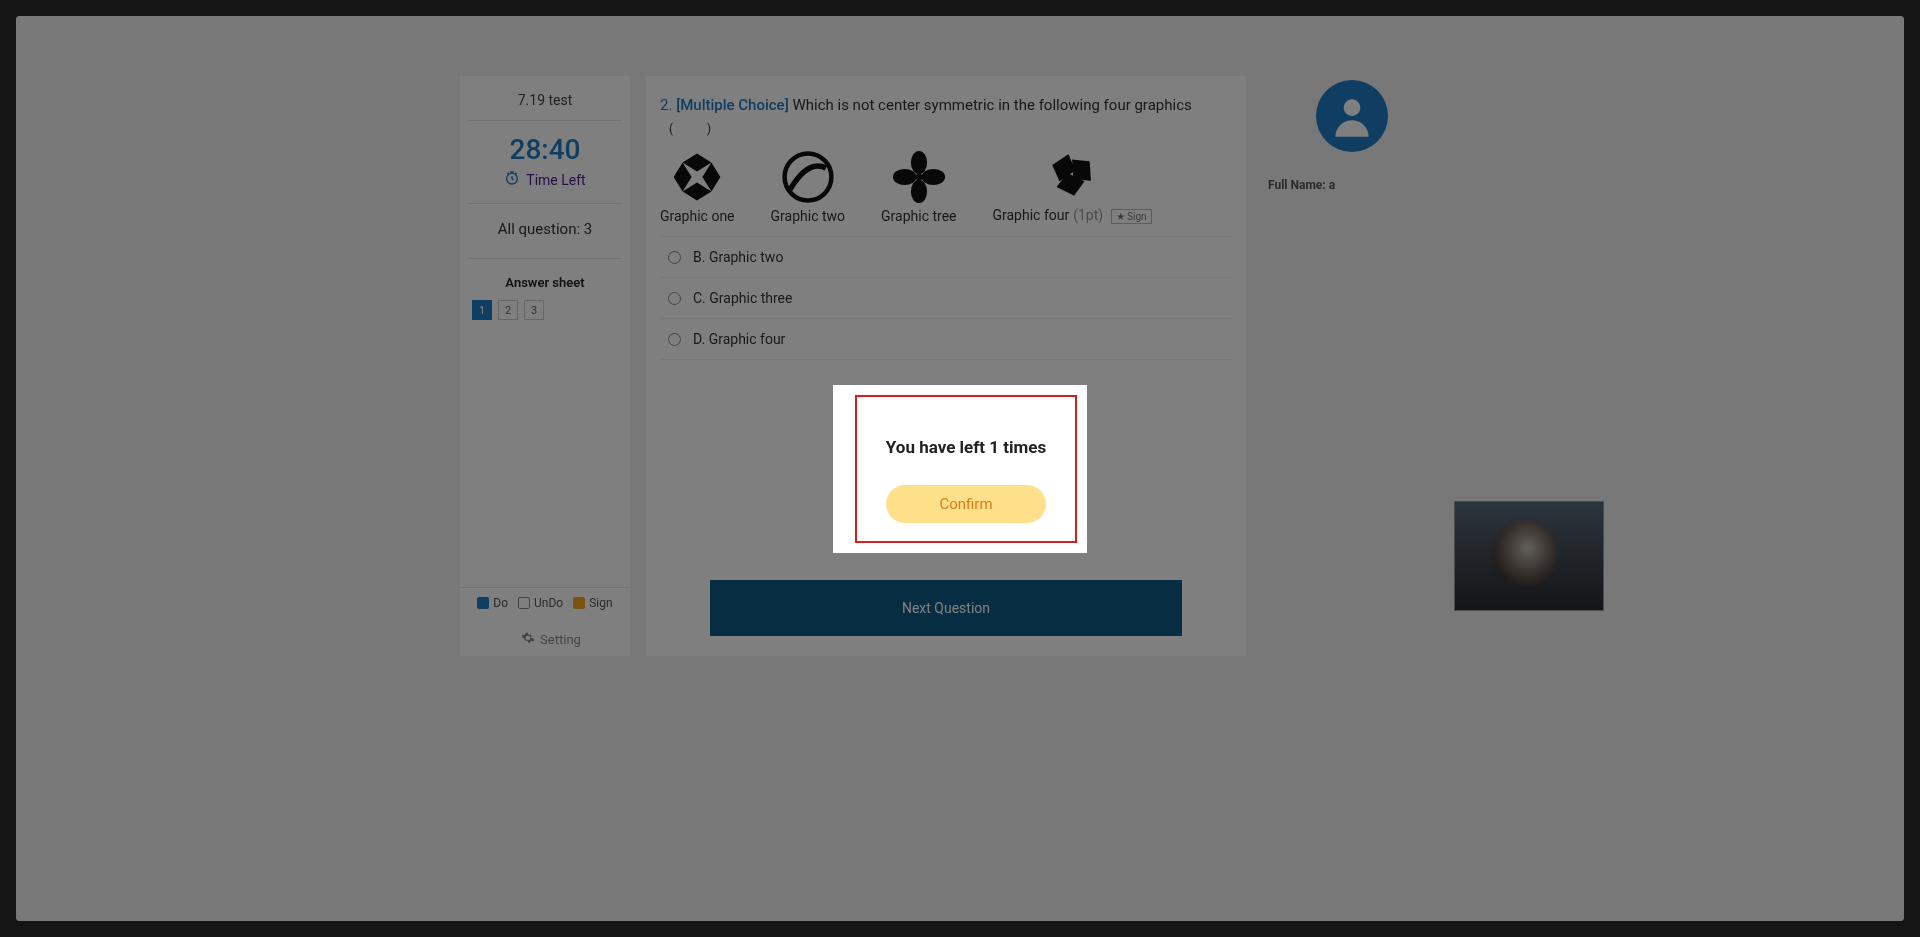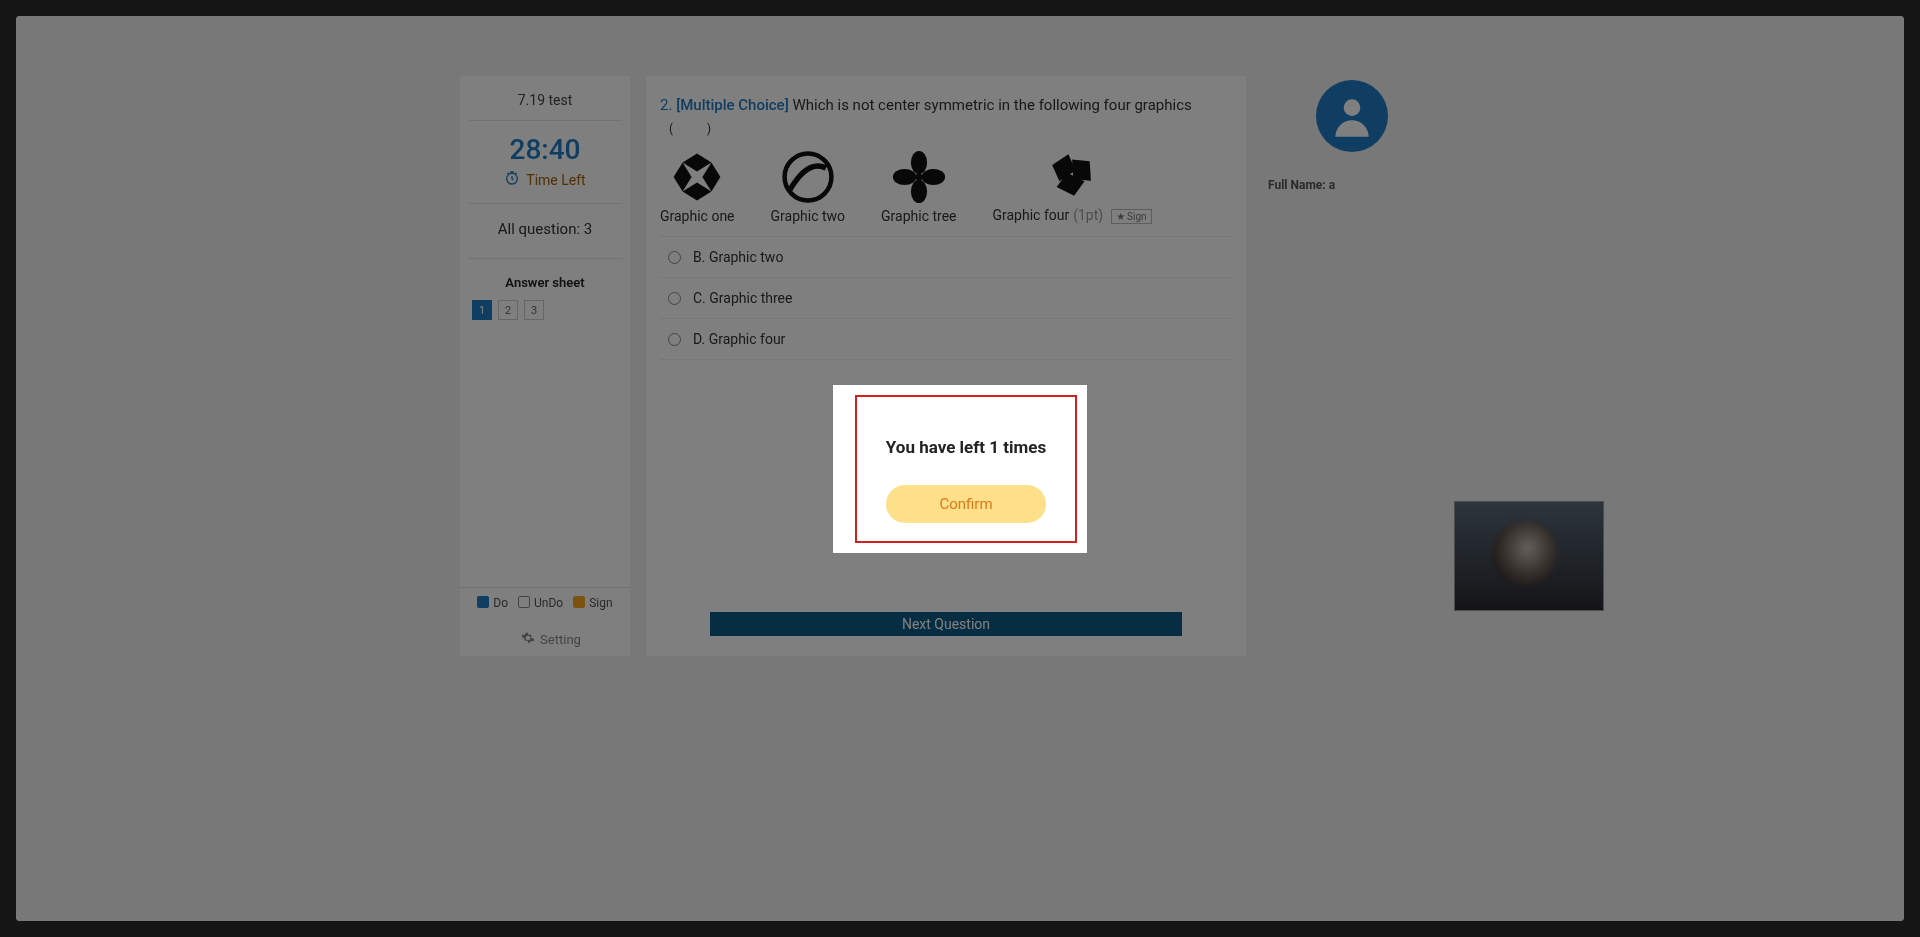--- a/index.html
+++ b/index.html
@@ -45,21 +45,21 @@
     .timer {
       font-size: 28px;
       color: #1e7cc4;
       font-weight: 500;
       margin-top: 12px;
     }
     .time-left-row {
       display: flex;
       align-items: center;
       gap: 6px;
-      color: #a16207;
+      color: #4c1d95;
       font-size: 14px;
       margin-top: 4px;
       padding-bottom: 14px;
     }
     .clock-icon svg { width: 16px; height: 16px; }
     .all-q {
       font-size: 15px;
       color: #333;
       padding: 16px 0 20px 0;
       border-top: 1px solid #e5e5e5;
@@ -92,21 +92,21 @@
       bottom: 38px;
       left: 0; right: 0;
       display: flex;
       justify-content: center;
       gap: 10px;
       border-top: 1px solid #e5e5e5;
       padding: 8px 4px;
       font-size: 12px;
       color: #555;
     }
-    .legend-item { display: flex; align-items: flex-start; gap: 4px; }
+    .legend-item { display: flex; align-items: center; gap: 4px; }
     .legend-sq { width: 12px; height: 12px; border-radius: 2px; }
     .legend-sq.do { background: #1e7cc4; }
     .legend-sq.undo { background: #fff; border: 1px solid #888; }
     .legend-sq.sign { background: #f6a623; }
     .setting-row {
       position: absolute;
       bottom: 8px;
       left: 12px; right: 0;
       text-align: center;
       color: #888;
@@ -165,21 +165,21 @@
       cursor: pointer;
     }
     .radio {
       width: 13px; height: 13px; border: 1.5px solid #888; border-radius: 50%;
     }
     .next-btn {
       margin: auto 60px 0 60px;
       background: #0f5a87;
       color: #fff;
       text-align: center;
-      padding: 4px 0;
+      padding: 20px 0;
       font-size: 14px;
       cursor: pointer;
     }
     .right-panel {
       width: 180px;
       display: flex;
       flex-direction: column;
       align-items: center;
     }
     .avatar {

